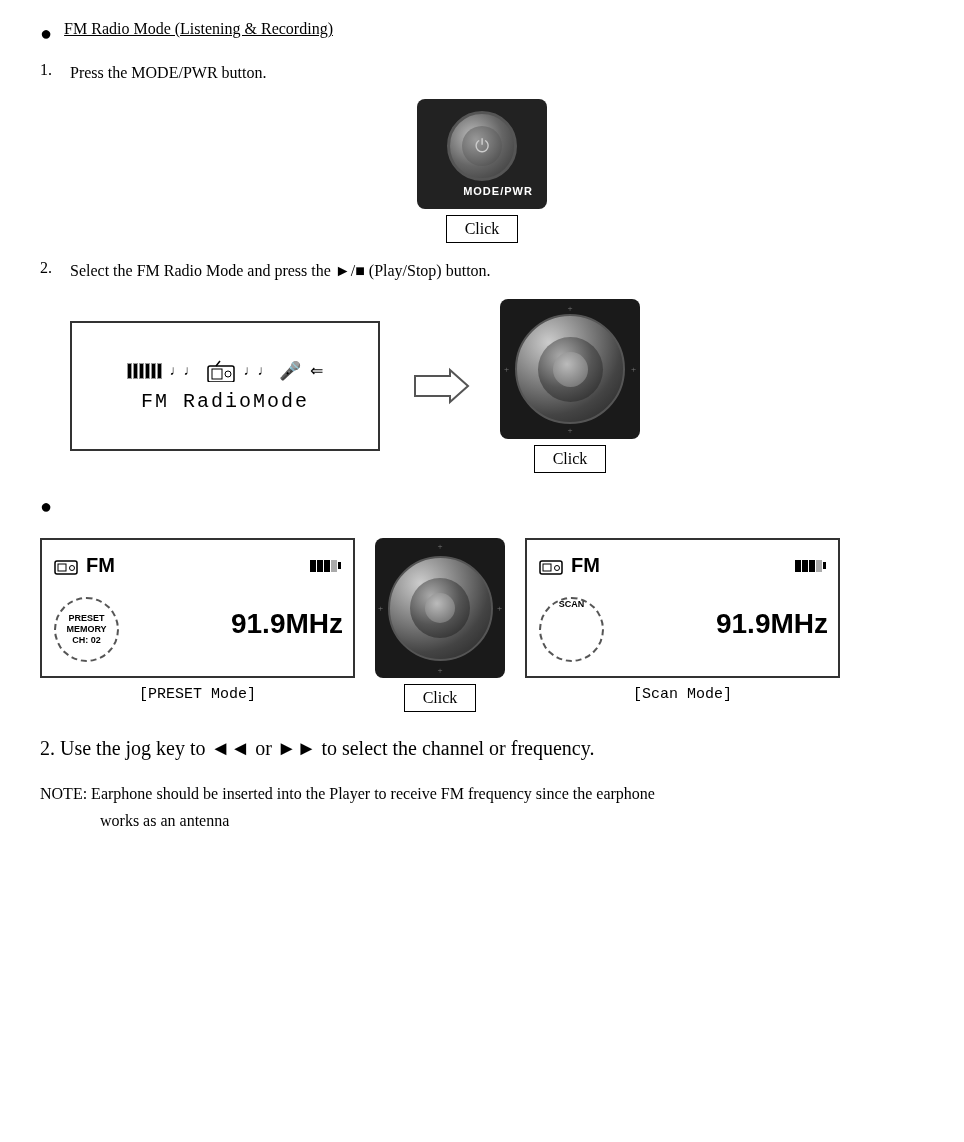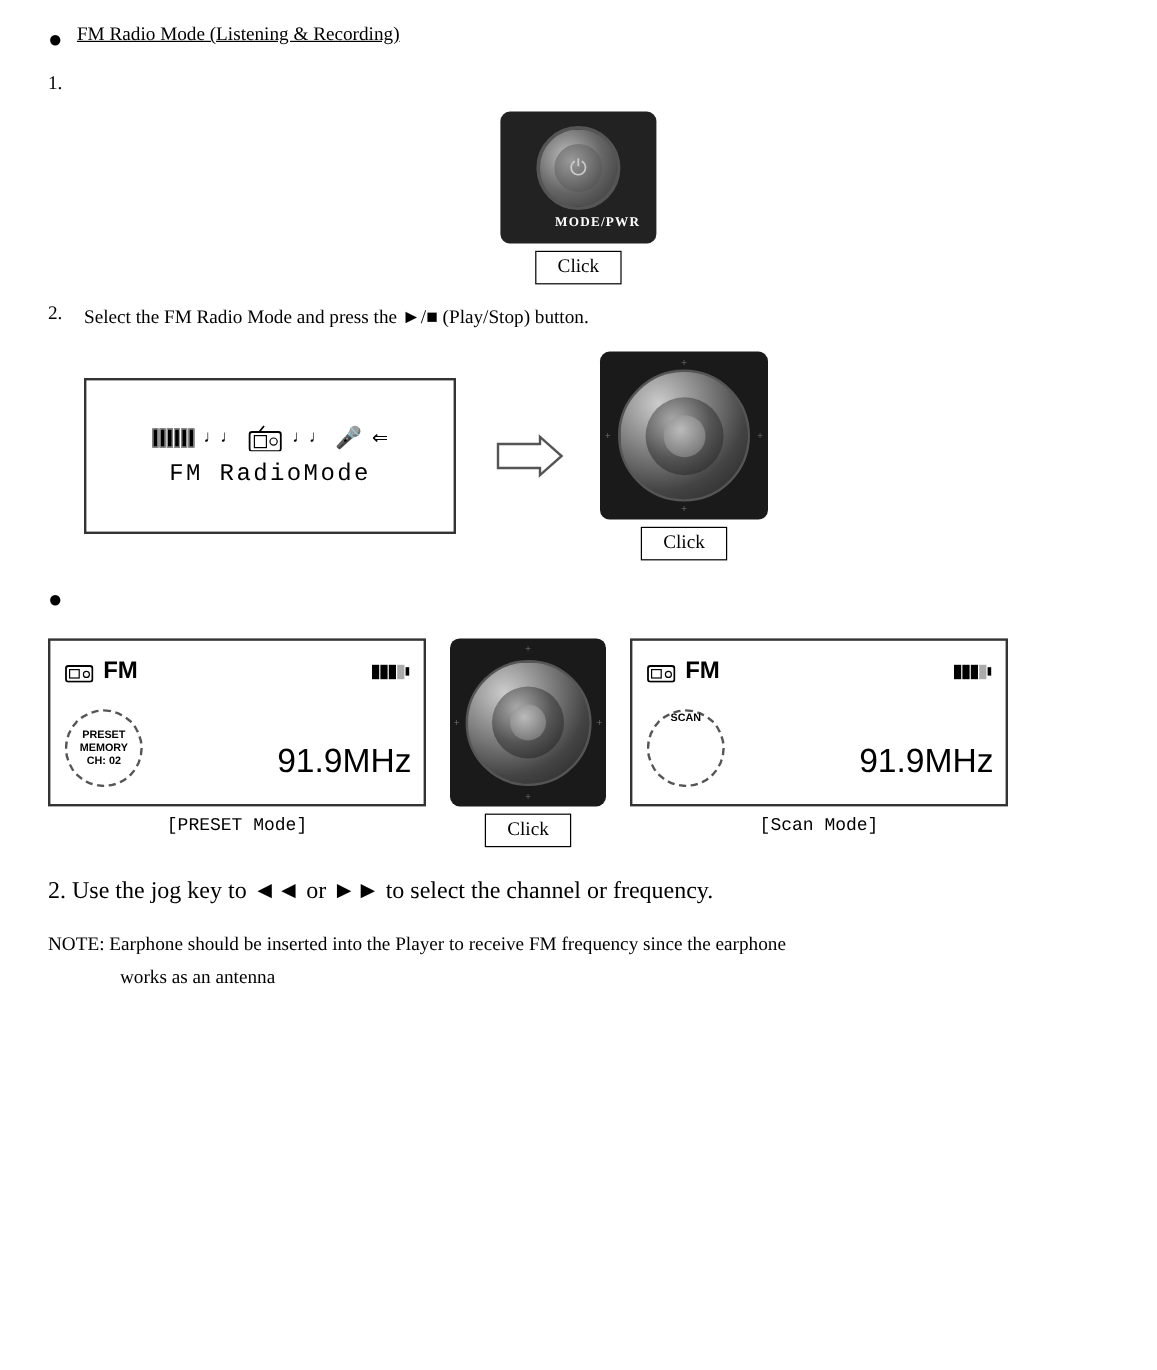--- a/index.html
+++ b/index.html
@@ -85,21 +85,21 @@
     }
     .power-symbol {
       color: #ccc;
       font-size: 18px;
     }
     .mode-pwr-label {
       color: #fff;
       font-size: 11px;
       font-weight: bold;
       margin-top: 4px;
-      font-family: Liberation Serif, serif;
+      font-family: Liberation Sans, sans-serif;
       letter-spacing: 1px;
       margin-left: 32px;
     }
     
     .step2-row {
       display: flex;
       align-items: center;
       justify-content: flex-start;
       margin: 16px 0 16px 30px;
       gap: 30px;
@@ -222,24 +222,24 @@
     .preset-circle-inner-text {
       font-size: 9px;
       font-family: Arial, sans-serif;
       font-weight: bold;
       text-align: center;
       line-height: 1.2;
     }
     .freq-text {
       font-family: Arial, sans-serif;
       font-size: 28px;
-      font-weight: normal;
+      font-weight: bold;
       position: absolute;
       right: 10px;
-      bottom: 20px;
+      bottom: 36px;
     }
     .middle-btn-col {
       display: flex;
       flex-direction: column;
       align-items: center;
       margin-top: 0;
     }
     .scan-img {
       width: 315px;
       height: 140px;
@@ -302,20 +302,21 @@
 </head>
 <body>
 
 <div class="bullet-header">
   <span class="bullet-dot">●</span>
   <span class="underline-text">FM Radio Mode (Listening &amp; Recording)</span>
 </div>
 
 <div class="step">
   <span class="step-num">1.</span>
+  <span class="step-text">Press the MODE/PWR button.</span>
 </div>
 
 <div class="center-block">
   <div class="mode-pwr-img">
     <div class="mode-pwr-circle">
       <div class="mode-pwr-inner">
         <span class="power-symbol">⏻</span>
       </div>
     </div>
     <div class="mode-pwr-label">MODE/PWR</div>

